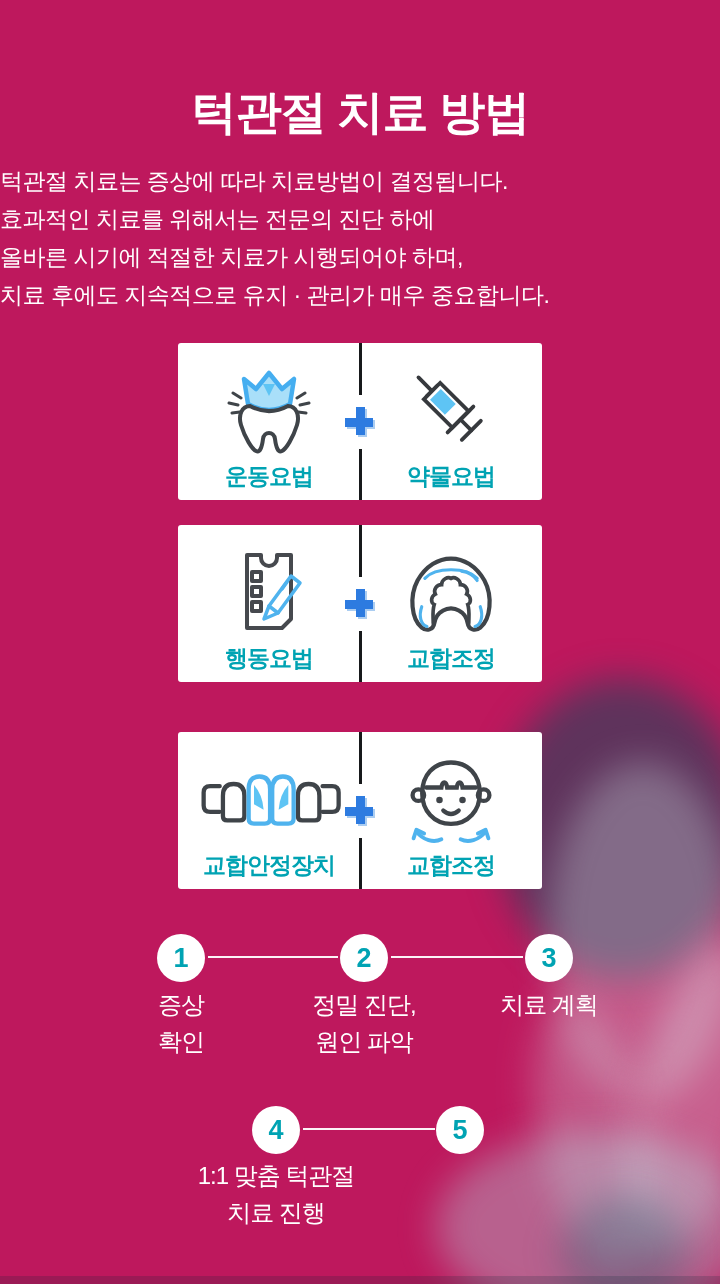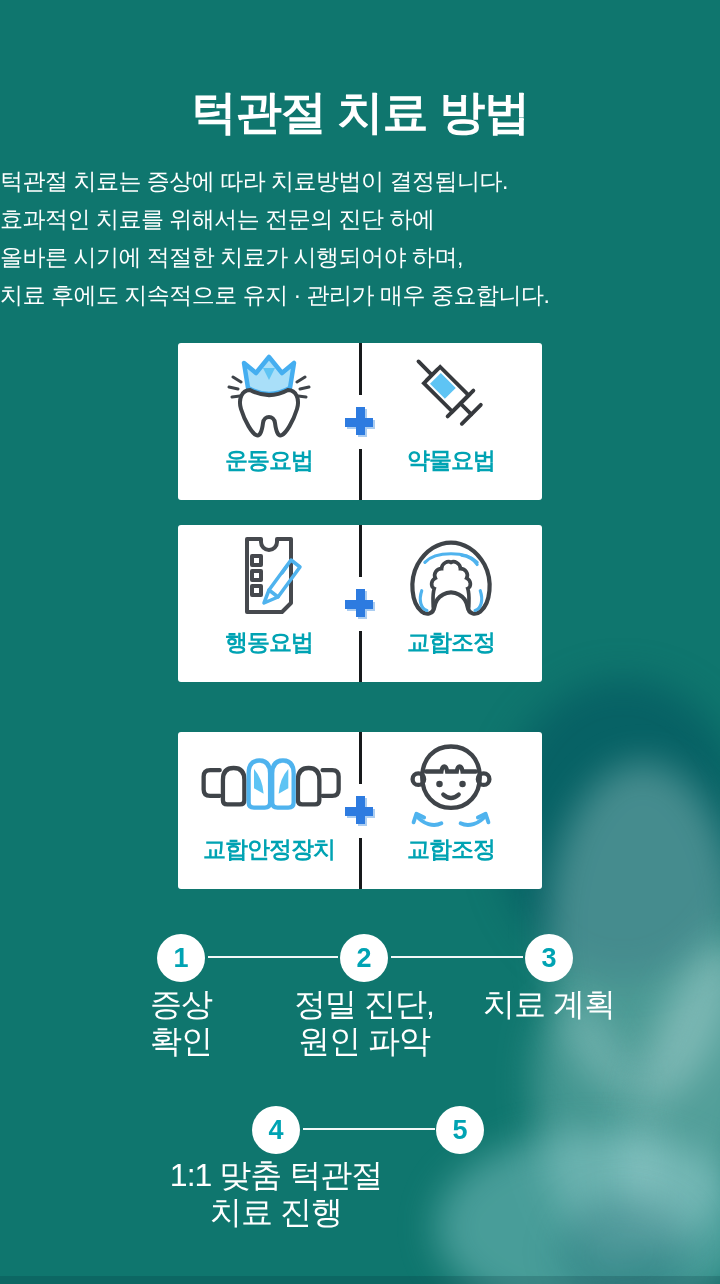--- a/index.html
+++ b/index.html
@@ -1,19 +1,19 @@
 <!DOCTYPE html>
 <html><head>
 <meta charset="utf-8">
 <style>
   html,body{margin:0;padding:0;background:#e8e8e8;}
   *{box-sizing:border-box;}
   .stage{
     position:relative;width:720px;height:1284px;margin:0 auto;
-    background:#0f766e;overflow:hidden;
+    background:#be185d;overflow:hidden;
     font-family:"Liberation Sans","DejaVu Sans",sans-serif;
   }
   
   .photo{position:absolute;inset:0;pointer-events:none;}
   .blob{position:absolute;border-radius:50%;filter:blur(18px);}
   .blob.hair   {left:498px;top:678px;width:250px;height:300px;background:rgba(0,78,92,0.50);}
   .blob.face   {left:548px;top:762px;width:190px;height:340px;background:rgba(214,238,238,0.30);}
   .blob.handR  {left:636px;top:940px;width:120px;height:320px;background:rgba(222,243,243,0.33);transform:rotate(14deg);}
   .blob.handL  {left:540px;top:1000px;width:105px;height:270px;background:rgba(208,236,236,0.28);transform:rotate(-12deg);}
   .blob.sweater{left:436px;top:1132px;width:320px;height:190px;background:rgba(176,226,229,0.36);}
@@ -31,21 +31,21 @@
   }
 
   
   .card{
     position:absolute;left:178px;width:364px;height:157px;
     background:#ffffff;border-radius:3px;display:flex;
   }
   .card.c1{top:343px}.card.c2{top:525px}.card.c3{top:732px}
   .half{
     width:50%;display:flex;flex-direction:column;align-items:center;
-    justify-content:flex-start;padding-top:2px;
+    justify-content:flex-start;padding-top:18px;
   }
   .icon-box{height:98px;display:flex;align-items:center;justify-content:center;}
   .card-label{
     margin-top:2px;color:#00A3B3;font-size:23px;font-weight:700;letter-spacing:-1px;
   }
   .divider-seg{position:absolute;left:50%;width:3px;margin-left:-1.5px;background:#17191B;}
   .divider-seg.top{top:0;height:calc(50% - 27px);}
   .divider-seg.bot{bottom:0;height:calc(50% - 27px);}
   .plus{
     position:absolute;left:50%;top:50%;width:40px;height:40px;margin:-20px 0 0 -20px;
@@ -53,21 +53,21 @@
 
   
   .step-circle{
     position:absolute;width:48px;height:48px;border-radius:50%;background:#ffffff;
     color:#00A3B3;font-size:27px;font-weight:700;
     display:flex;align-items:center;justify-content:center;
   }
   .connector{position:absolute;height:2px;background:rgba(255,255,255,0.95);}
   .step-label{
     position:absolute;text-align:center;color:#ffffff;
-    font-size:32px;line-height:37px;font-weight:500;letter-spacing:-1px;
+    font-size:24px;line-height:37px;font-weight:500;letter-spacing:-1px;
   }
 </style>
 </head>
 <body>
 
 <div class="stage">
 
   <div class="photo">
     <div class="blob hair"></div>
     <div class="blob face"></div>

